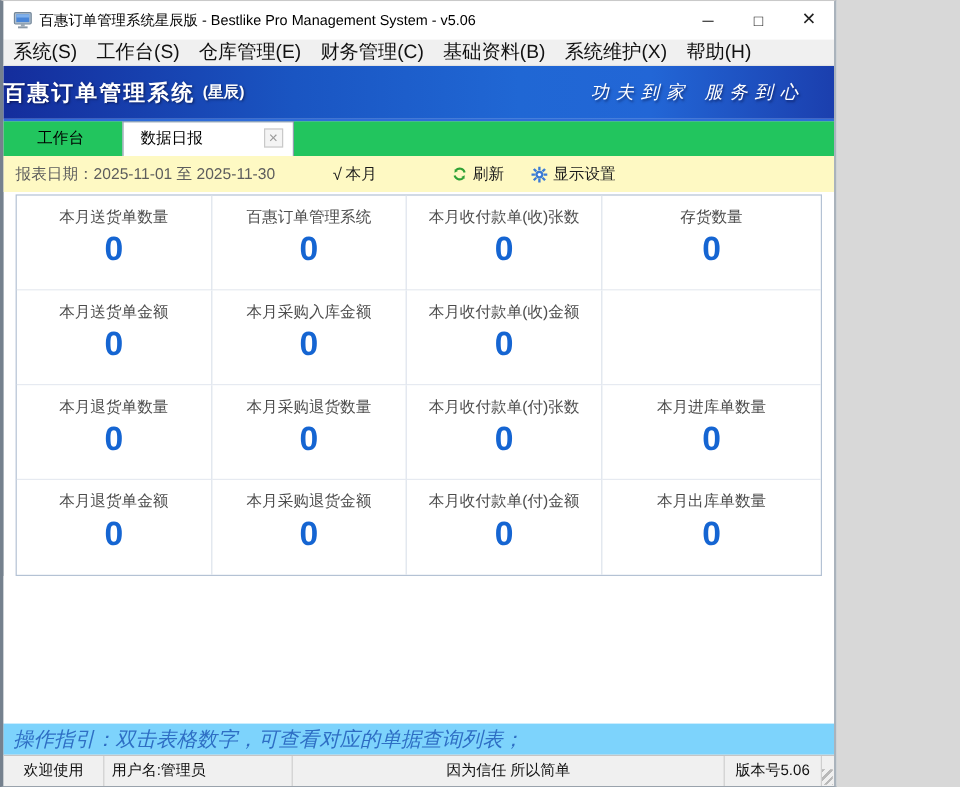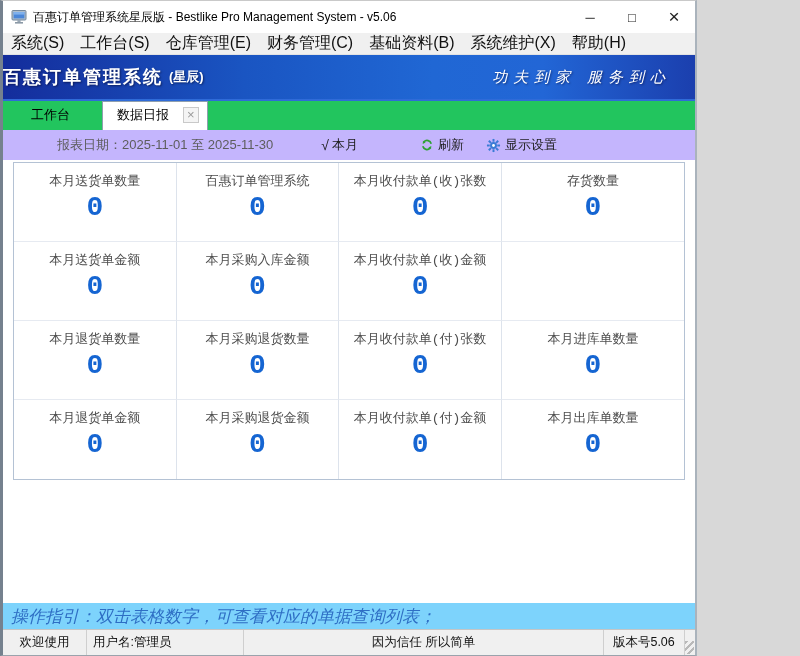--- a/index.html
+++ b/index.html
@@ -30,35 +30,35 @@
   .banner-sub{ color:#fff; font-size:13px; font-weight:bold; margin-left:6px;
                text-shadow:1px 1px 2px rgba(0,0,30,.55); }
   .banner-slogan{ margin-left:auto; margin-right:24px; color:#fff; font-size:15px;
     font-family:"DejaVu Serif", serif; font-style:italic; letter-spacing:6px;
     text-shadow:1px 1px 2px rgba(0,0,40,.5); }
   
   .tabbar{ height:29px; flex:0 0 29px; background:#22c55e; display:flex; align-items:flex-end; padding-left:10px; }
   .tab{ font-size:13px; color:#000; display:flex; align-items:center; }
   .tab.plain{ padding:4px 18px 6px 18px; }
   .tab.active{ border:1px solid #8f9fae; border-bottom:none; background:#fff;
-               padding:4px 8px 6px 14px; margin-left:14px; box-shadow:inset 1px 1px 0 #fff; }
+               padding:4px 8px 6px 14px; margin-left:14px; box-shadow:inset 1px 1px 0 #fff;gap:37px; }
   .tab-close{ margin-left:14px; color:#9a9a9a; font-size:13px; line-height:1;
               border:1px solid #c9c9c9; background:#f4f4f4; padding:0 3px 1px 3px; }
   
-  .toolbar{ height:30px; flex:0 0 30px; display:flex; align-items:center; background:#c4b5fd;
-            font-size:13px; color:#000;padding-left:44px; }
+  .toolbar{ height:30px; flex:0 0 30px; display:flex; align-items:center; background:#fef9c3;
+            font-size:13px; color:#000; }
   .date-group{ margin-left:10px; color:#5d5d5d; white-space:nowrap; }
   .month-filter{ margin-left:48px; display:flex; align-items:center; color:#1c1c1c; }
   .check-glyph{ font-size:14px; margin-right:3px; color:#1c1c1c; }
   .tool-btn{ display:flex; align-items:center; color:#1c1c1c; }
   .refresh-btn{ margin-left:62px; }
   .settings-btn{ margin-left:22px; }
   .tool-btn svg{ margin-right:4px; }
   
-  .grid-wrap{ padding:2px 10px 0 10px;font-family:Liberation Mono, monospace; }
+  .grid-wrap{ padding:2px 10px 0 10px; }
   .stats-grid{ display:grid; grid-template-columns:1fr 1fr 1fr 1.12fr; grid-auto-rows:79px;
                border:1px solid #b4c2d4; background:#fff; }
   .cell{ border-right:1px solid #dde3ec; border-bottom:1px solid #e6eaf1;
          display:flex; flex-direction:column; align-items:center; }
   .cell:nth-child(4n){ border-right:none; }
   .cell:nth-child(n+13){ border-bottom:none; }
   .cell-label{ margin-top:9px; font-size:13px; color:#4d4d4d; }
   .cell-value{ margin-top:4px; font-size:28px; font-weight:700; color:#1565d2; line-height:1; cursor:pointer; }
   
   .spacer{ flex:1 1 auto; background:#fff; }

